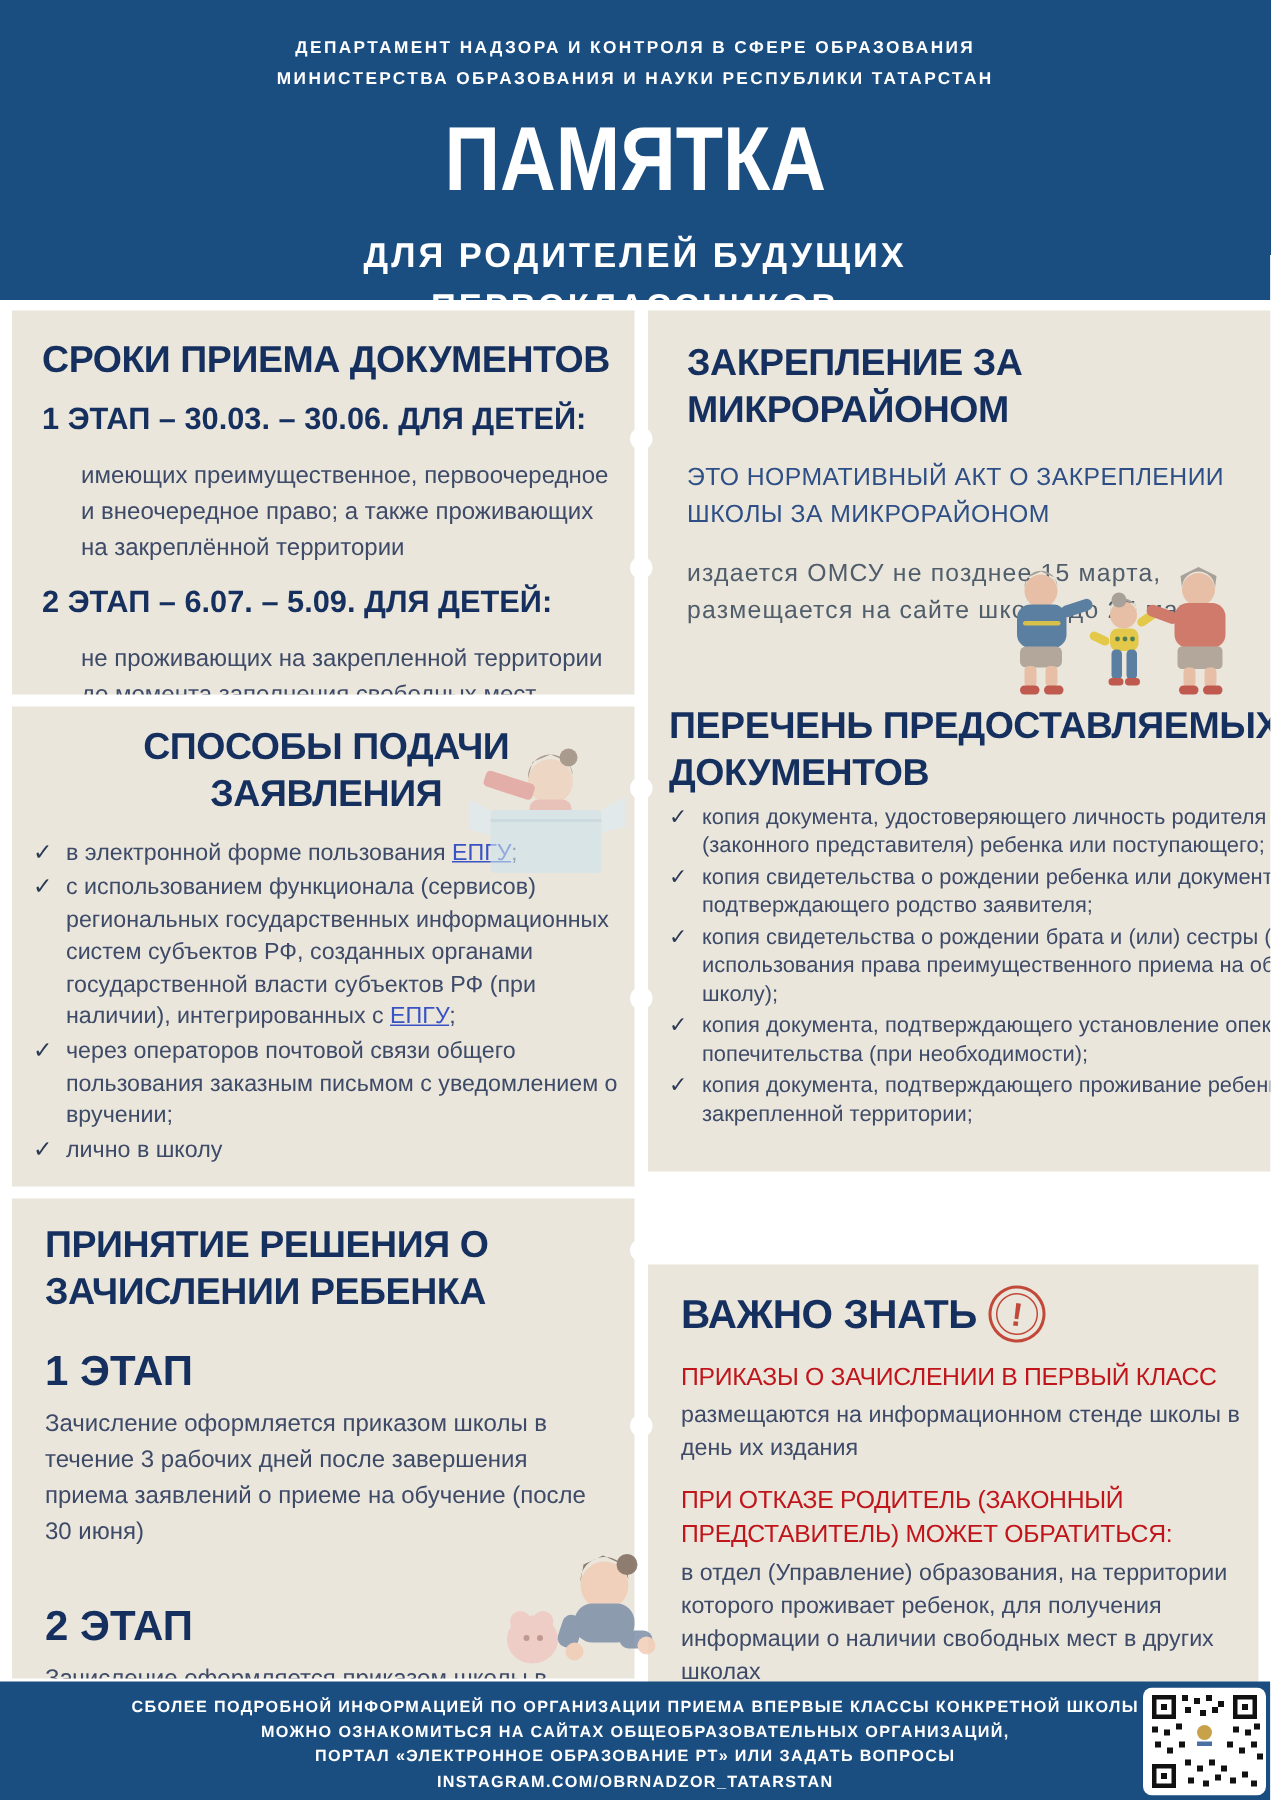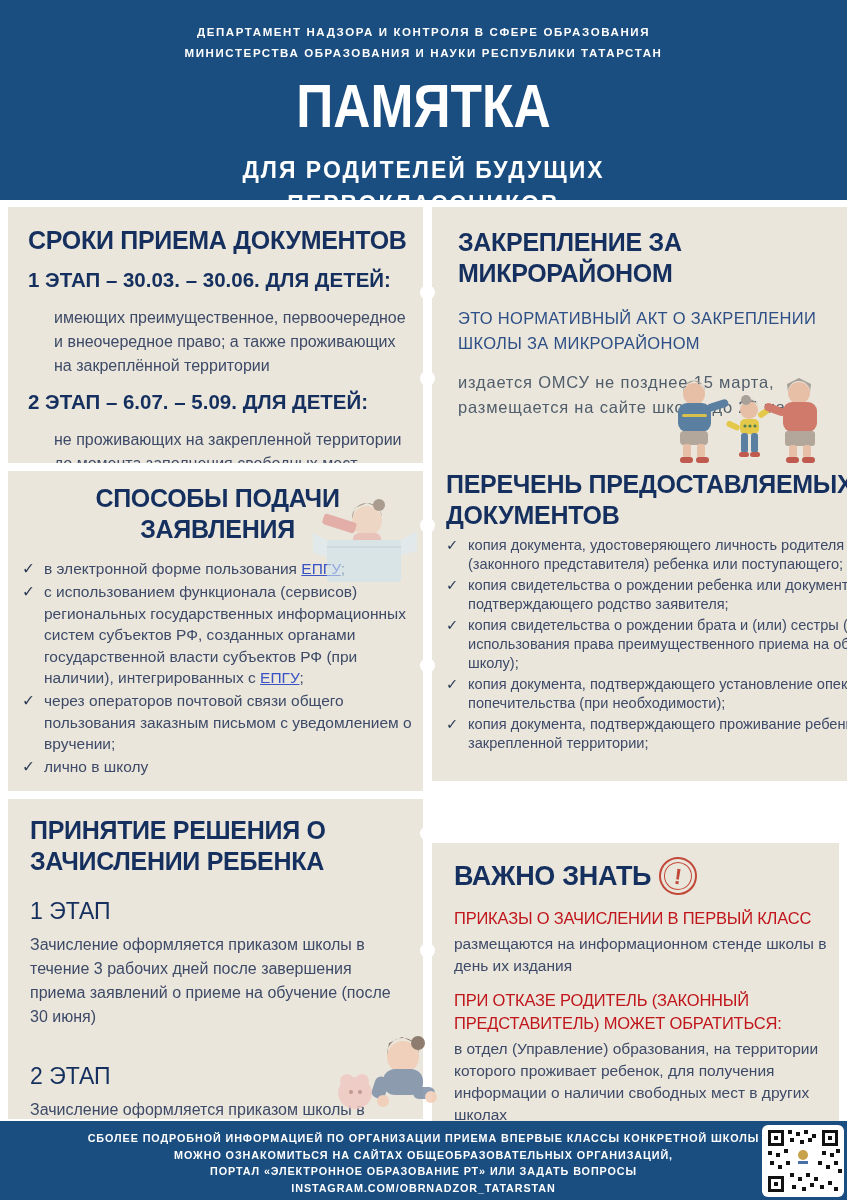--- a/index.html
+++ b/index.html
@@ -46,21 +46,21 @@
   .chk-list{list-style:none;}
   .chk-list li{display:flex;align-items:flex-start;color:var(--body);}
   .chk{color:var(--check);font-weight:bold;flex:0 0 22px;text-align:left;}
   .sposoby-list{margin-top:14px;}
   .sposoby-list li{font-size:15.5px;line-height:1.38;margin-bottom:2px;}
   .perechen-list{margin-top:6px;}
   .perechen-list li{font-size:14.6px;line-height:1.33;margin-bottom:1px;}
   a.inline-link{color:var(--link);text-decoration:underline;font-weight:normal;}
 
   
-  .prin-stage{color:var(--head);font-weight:normal;font-size:23px;margin-top:22px;}
+  .prin-stage{color:var(--head);font-weight:bold;font-size:28px;margin-top:22px;}
   .prin-body{color:var(--body);font-size:16px;line-height:1.5;margin-top:8px;}
 
   
   .vz-title-row{display:flex;align-items:center;gap:8px;}
   .warn-icon{position:relative;width:38px;height:38px;border:2px solid #c2493a;border-radius:50%;transform:rotate(8deg);flex:0 0 38px;}
   .warn-icon .inner{position:absolute;left:3px;top:3px;width:28px;height:28px;border:1.6px solid #c2493a;border-radius:50%;}
   .warn-icon .mark{position:absolute;left:0;top:1px;width:100%;height:100%;display:flex;align-items:center;justify-content:center;color:#c2493a;font-weight:bold;font-size:22px;}
   .vz-red{color:var(--red);font-size:16.5px;line-height:1.35;margin-top:12px;letter-spacing:-.2px;white-space:pre-line;}
   .vz-body{color:var(--body);font-size:15.5px;line-height:1.42;margin-top:4px;}
   .vz-bold{color:var(--head);font-weight:bold;font-size:15.5px;line-height:1.45;margin-top:10px;text-align:justify;}

